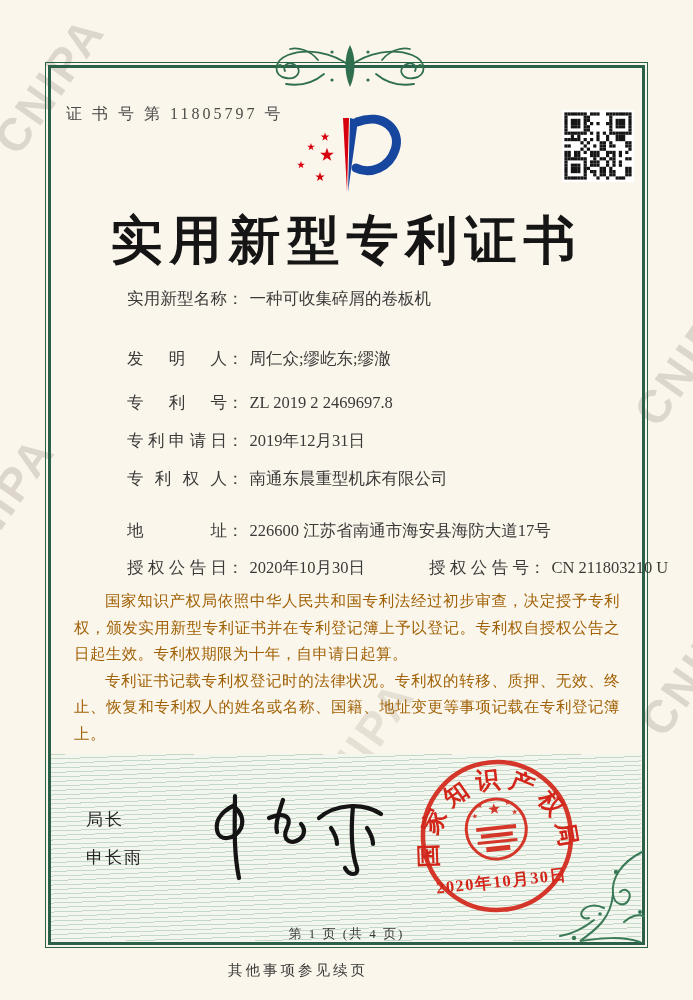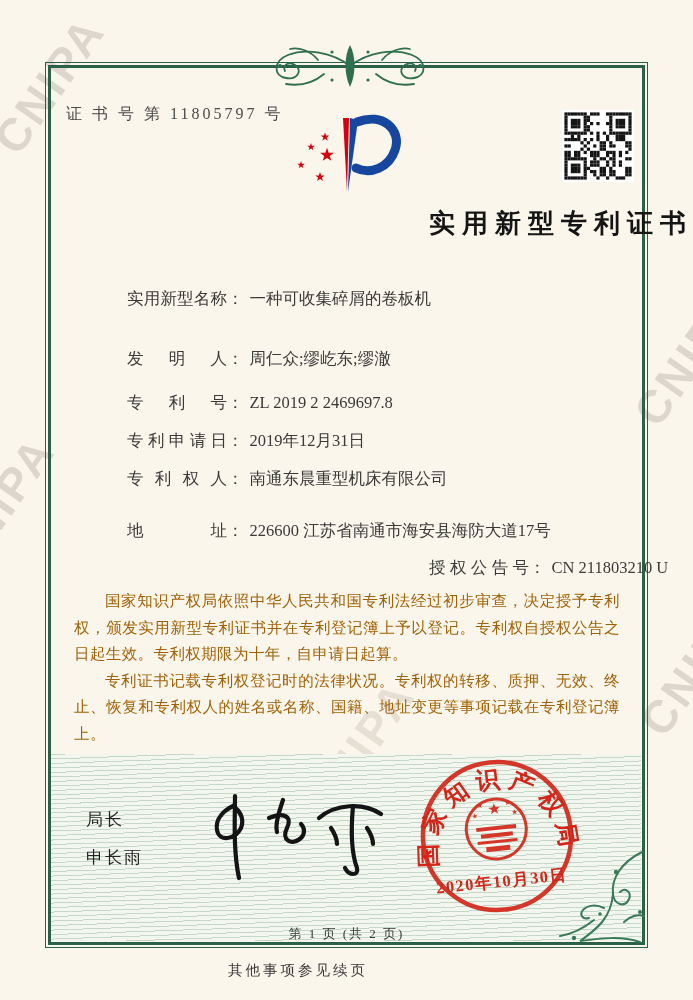--- a/index.html
+++ b/index.html
@@ -18,22 +18,22 @@
 
   
   .frame{position:absolute;left:45px;top:62px;width:601px;height:884px;border:1px solid #2a6148;}
   .frame::after{content:"";position:absolute;inset:2px;border:3px solid #2a6148;}
 
   .cert-no{position:absolute;left:66px;top:104px;font-size:16px;letter-spacing:3px;color:#4a4a48;}
 
   .logo{position:absolute;left:283px;top:106px;}
   .qr{position:absolute;left:562px;top:110px;}
 
-  .title{position:absolute;left:0;top:206px;width:693px;text-align:right;
-         font-size:26px;font-weight:bold;letter-spacing:7px;color:#151515;}
+  .title{position:absolute;left:0;top:206px;width:693px;text-align:center;
+         font-size:52px;font-weight:bold;letter-spacing:7px;color:#151515;}
 
   .field{position:absolute;left:88px;font-size:16.5px;color:#3a3a38;white-space:nowrap;margin-left:39px;}
   .flabel{display:inline-block;width:100px;text-align:justify;text-align-last:justify;vertical-align:bottom;}
   .colon{margin-right:6px;}
   .f-name{top:288px;} .f-inv{top:348px;} .f-no{top:392px;} .f-appdate{top:430px;}
   .f-owner{top:468px;} .f-addr{top:520px;} .f-grantdate{top:557px;}
   .f-grantno{top:557px;left:390px;}
 
   .paras{position:absolute;left:74px;top:588px;width:546px;font-size:15.5px;
          line-height:26.5px;color:#a16207;letter-spacing:0.4px;text-align:justify;}
@@ -350,20 +350,23 @@
   </div>
   <div class="field f-appdate">
     <span class="flabel">专利申请日</span><span class="colon">：</span><span>2019年12月31日</span>
   </div>
   <div class="field f-owner">
     <span class="flabel">专利权人</span><span class="colon">：</span><span>南通东晨重型机床有限公司</span>
   </div>
   <div class="field f-addr">
     <span class="flabel">地址</span><span class="colon">：</span><span>226600 江苏省南通市海安县海防大道17号</span>
   </div>
+  <div class="field f-grantdate">
+    <span class="flabel">授权公告日</span><span class="colon">：</span><span>2020年10月30日</span>
+  </div>
   <div class="field f-grantno">
     <span class="flabel">授权公告号</span><span class="colon">：</span><span>CN 211803210 U</span>
   </div>
 
   <div class="paras">
     <p>国家知识产权局依照中华人民共和国专利法经过初步审查，决定授予专利权，颁发实用新型专利证书并在专利登记簿上予以登记。专利权自授权公告之日起生效。专利权期限为十年，自申请日起算。</p>
     <p>专利证书记载专利权登记时的法律状况。专利权的转移、质押、无效、终止、恢复和专利权人的姓名或名称、国籍、地址变更等事项记载在专利登记簿上。</p>
   </div>
 
   <div class="band"></div>
@@ -417,16 +420,16 @@
       <use href="#star" transform="translate(80,78) scale(0.28)"></use>
       <use href="#star" transform="translate(120,78) scale(0.28)"></use>
       <rect x="80" y="90" width="40" height="4"></rect>
       <rect x="84" y="97" width="32" height="4"></rect>
       <rect x="80" y="104" width="40" height="3"></rect>
       <rect x="88" y="110" width="24" height="5"></rect>
     </g>
     <text x="100" y="151" text-anchor="middle" font-size="16.5" font-weight="bold" fill="#d3261a" letter-spacing="1.5" font-family="'Liberation Serif',serif">2020年10月30日</text>
   </svg>
 
-  <div class="page-info">第 1 页 (共 2 页)</div>
+  <div class="page-info">第 1 页 (共 4 页)</div>
   <div class="continuation">其他事项参见续页</div>
 
 </div>
 
 </body></html>

